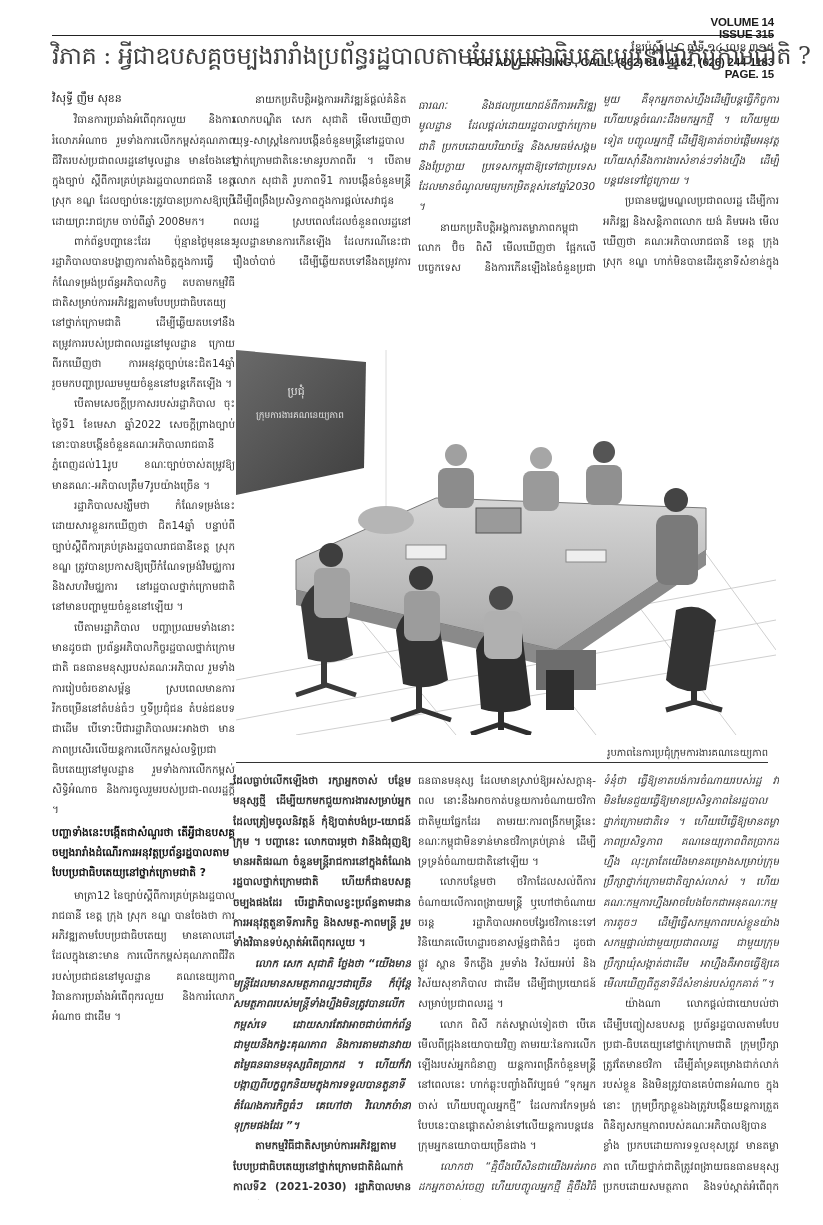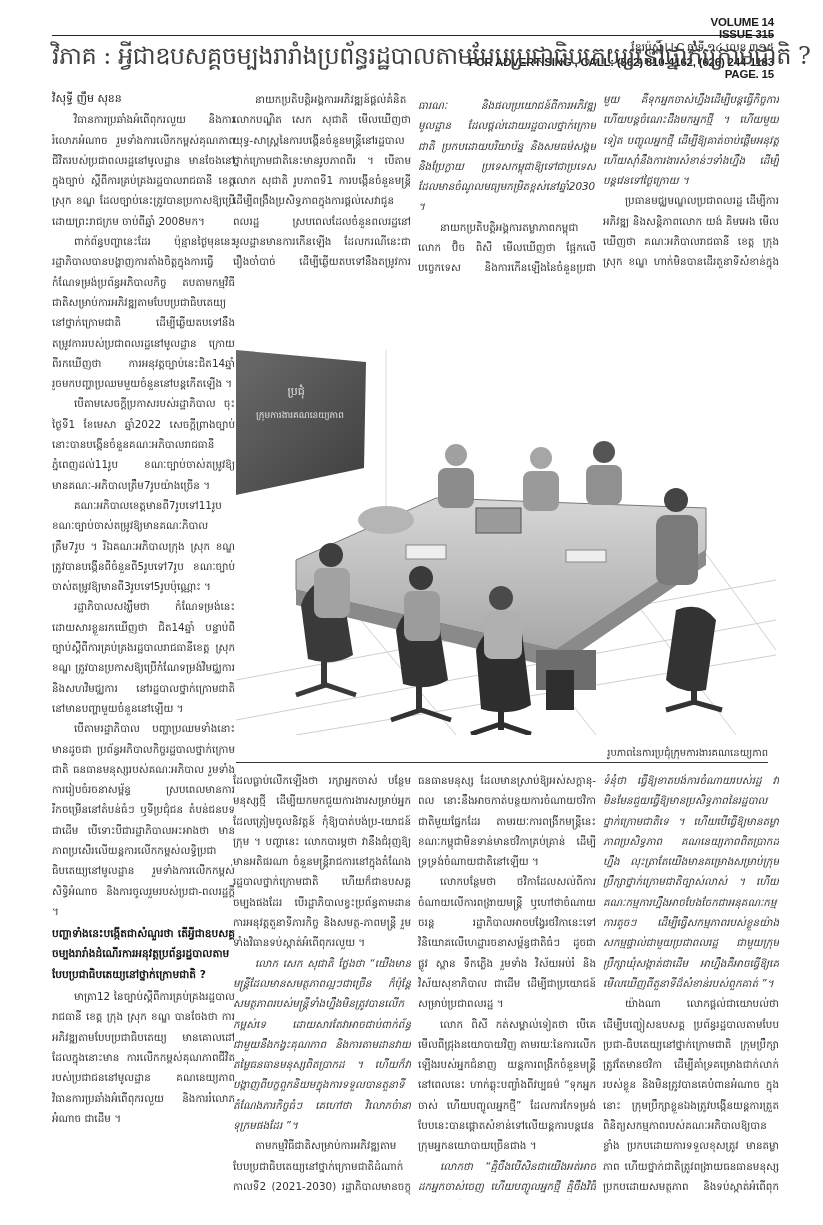--- a/index.html
+++ b/index.html
@@ -34,21 +34,21 @@
       font-weight: normal; font-size: 11px; text-indent: 0 !important; color: #111;
     }
     .subhead {
       font-weight: bold; color: #111; font-size: 10.6px; text-indent: 0 !important;
       margin: 2px 0 2px 0 !important;
     }
     #c1 { left: 52px; top: 89px; width: 183px; height: 1110px; }
     #c2 { left: 233px; top: 89px; width: 178px; height: 185px; }
     #c3 { left: 418px; top: 95px; width: 178px; height: 185px; }
     #c4 { left: 603px; top: 89px; width: 176px; height: 185px; }
-    #c5 { left: 233px; top: 770px; width: 178px; height: 430px; }
+    #c5 { left: 233px; top: 770px; width: 178px; height: 430px; font-weight: bold; }
     #c6 { left: 418px; top: 770px; width: 178px; height: 430px; }
     #c7 { left: 603px; top: 770px; width: 176px; height: 430px; }
 
     .illustration {
       position: absolute; left: 236px; top: 350px; width: 540px; height: 385px;
     }
     .caption {
       position: absolute; left: 236px; top: 737px; width: 532px;
       text-align: right; font-size: 10px; color: #333; margin-top: 9px;
     }
@@ -68,21 +68,20 @@
   <span>PAGE. 15</span>
 </div>
 
 <div class="headline">វិភាគ : អ្វីជាឧបសគ្គចម្បងរារាំងប្រព័ន្ធរដ្ឋបាលតាមបែបប្រជាធិបតេយ្យនៅថ្នាក់ក្រោមជាតិ ?</div>
 
 <div class="col" id="c1">
   <p class="byline">វិសុទ្ធី ញឹម សុខន</p>
   <p>វិធានការប្រឆាំងអំពើពុករលួយ និងការរំលោភអំណាច រួមទាំងការលើកកម្ពស់គុណភាពជីវិតរបស់ប្រជាពលរដ្ឋនៅមូលដ្ឋាន មានចែងនៅក្នុងច្បាប់ ស្តីពីការគ្រប់គ្រងរដ្ឋបាលរាជធានី ខេត្ត ស្រុក ខណ្ឌ ដែលច្បាប់នេះត្រូវបានប្រកាសឱ្យប្រើដោយព្រះរាជក្រម ចាប់ពីឆ្នាំ 2008មក។</p>
   <p>ពាក់ព័ន្ធបញ្ហានេះដែរ ប៉ុន្មានថ្ងៃមុននេះ រដ្ឋាភិបាលបានបង្ហាញការតាំងចិត្តក្នុងការធ្វើកំណែទម្រង់ប្រព័ន្ធអភិបាលកិច្ច តបតាមកម្មវិធីជាតិសម្រាប់ការអភិវឌ្ឍតាមបែបប្រជាធិបតេយ្យនៅថ្នាក់ក្រោមជាតិ ដើម្បីឆ្លើយតបទៅនឹងតម្រូវការរបស់ប្រជាពលរដ្ឋនៅមូលដ្ឋាន ក្រោយពីរកឃើញថា ការអនុវត្តច្បាប់នេះជិត14ឆ្នាំ រួចមកបញ្ហាប្រឈមមួយចំនួននៅបន្តកើតឡើង ។</p>
   <p>បើតាមសេចក្តីប្រកាសរបស់រដ្ឋាភិបាល ចុះថ្ងៃទី1 ខែមេសា ឆ្នាំ2022 សេចក្តីព្រាងច្បាប់នោះបានបង្កើនចំនួនគណៈអភិបាលរាជធានីភ្នំពេញដល់11រូប ខណៈច្បាប់ចាស់តម្រូវឱ្យមានគណៈ-អភិបាលត្រឹម7រូបយ៉ាងច្រើន ។</p>
-  <p>គណៈអភិបាលខេត្តមានពី7រូបទៅ11រូប ខណៈច្បាប់ចាស់តម្រូវឱ្យមានគណៈភិបាលត្រឹម7រូប ។ រីឯគណៈអភិបាលក្រុង ស្រុក ខណ្ឌ ត្រូវបានបង្កើនពីចំនួនពី5រូបទៅ7រូប ខណៈច្បាប់ចាស់តម្រូវឱ្យមានពី3រូបទៅ5រូបប៉ុណ្ណោះ ។</p>
   <p>រដ្ឋាភិបាលសង្ឃឹមថា កំណែទម្រង់នេះ ដោយសារខ្លួនរកឃើញថា ជិត14ឆ្នាំ បន្ទាប់ពីច្បាប់ស្តីពីការគ្រប់គ្រងរដ្ឋបាលរាជធានីខេត្ត ស្រុក ខណ្ឌ ត្រូវបានប្រកាសឱ្យប្រើកំណែទម្រង់វិមជ្ឈការ និងសហវិមជ្ឈការ នៅរដ្ឋបាលថ្នាក់ក្រោមជាតិ នៅមានបញ្ហាមួយចំនួននៅឡើយ ។</p>
   <p>បើតាមរដ្ឋាភិបាល បញ្ហាប្រឈមទាំងនោះមានដូចជា ប្រព័ន្ធអភិបាលកិច្ចរដ្ឋបាលថ្នាក់ក្រោមជាតិ ធនធានមនុស្សរបស់គណៈអភិបាល រួមទាំងការរៀបចំរចនាសម្ព័ន្ធ ស្របពេលមានការរីកចម្រើននៅតំបន់ធំៗ ឬទីប្រជុំជន តំបន់ជនបទ ជាដើម បើទោះបីជារដ្ឋាភិបាលអះអាងថា មានភាពប្រសើរលើយន្តការលើកកម្ពស់លទ្ធិប្រជាធិបតេយ្យនៅមូលដ្ឋាន រួមទាំងការលើកកម្ពស់សិទ្ធិអំណាច និងការចូលរួមរបស់ប្រជា-ពលរដ្ឋក្តី ។</p>
   <p class="subhead">បញ្ហាទាំងនេះបង្កើតជាសំណួរថា តើអ្វីជាឧបសគ្គចម្បងរារាំងដំណើរការអនុវត្តប្រព័ន្ធរដ្ឋបាលតាមបែបប្រជាធិបតេយ្យនៅថ្នាក់ក្រោមជាតិ ?</p>
   <p>មាត្រា12 នៃច្បាប់ស្តីពីការគ្រប់គ្រងរដ្ឋបាលរាជធានី ខេត្ត ក្រុង ស្រុក ខណ្ឌ បានចែងថា ការអភិវឌ្ឍតាមបែបប្រជាធិបតេយ្យ មានគោលដៅដែលក្នុងនោះមាន ការលើកកម្ពស់គុណភាពជីវិតរបស់ប្រជាជននៅមូលដ្ឋាន គណនេយ្យភាព វិធានការប្រឆាំងអំពើពុករលួយ និងការរំលោភអំណាច ជាដើម ។</p>
 </div>
 
 <div class="col" id="c2">
   <p>នាយកប្រតិបត្តិអង្គការអភិវឌ្ឍន៍ផ្តល់គំនិត លោកបណ្ឌិត សេក សុជាតិ មើលឃើញថា យុទ្ធ-សាស្ត្រនៃការបង្កើនចំនួនមន្ត្រីនៅរដ្ឋបាលថ្នាក់ក្រោមជាតិនេះមានរូបភាពពីរ ។ បើតាមលោក សុជាតិ រូបភាពទី1 ការបង្កើនចំនួនមន្ត្រី ដើម្បីពង្រឹងប្រសិទ្ធភាពក្នុងការផ្តល់សេវាជូនពលរដ្ឋ ស្របពេលដែលចំនួនពលរដ្ឋនៅមូលដ្ឋានមានការកើនឡើង ដែលករណីនេះជារឿងចាំបាច់ ដើម្បីឆ្លើយតបទៅនឹងតម្រូវការចាំបាច់របស់ប្រជា-ពលរដ្ឋ ។</p>
 
 </div>

